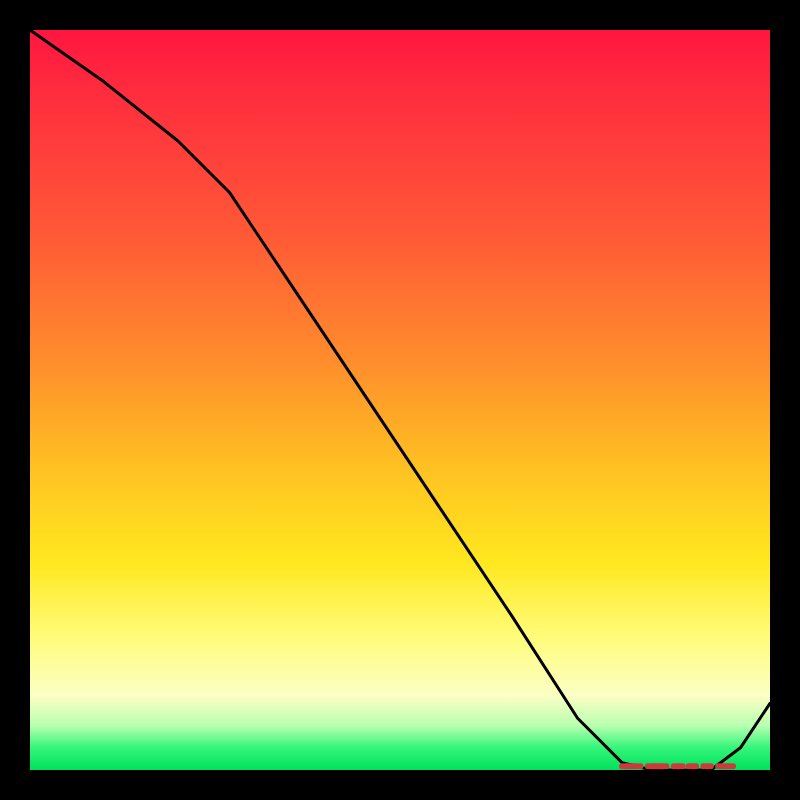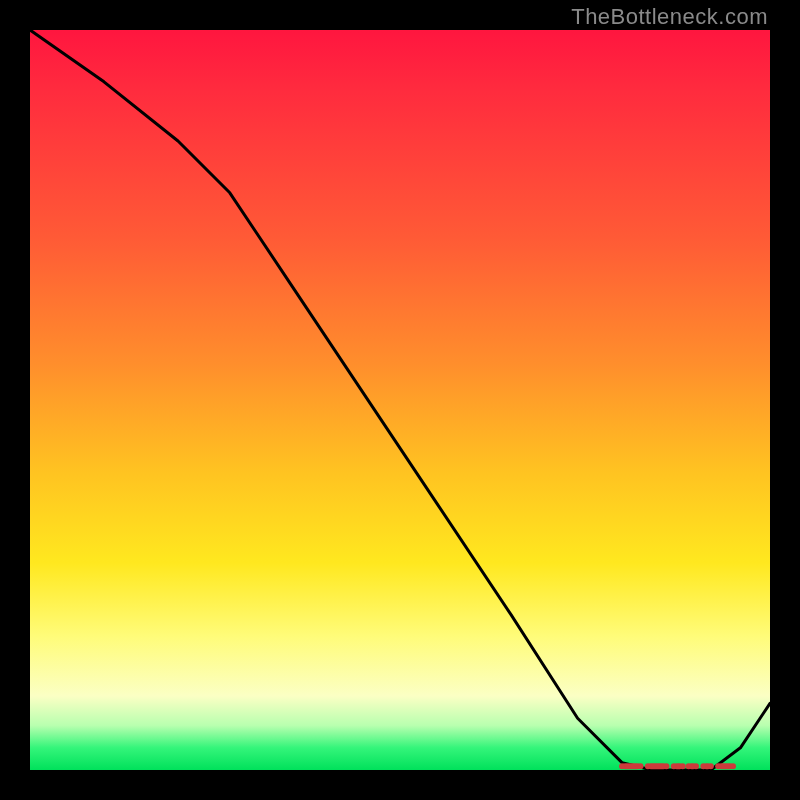--- a/index.html
+++ b/index.html
@@ -56,21 +56,20 @@
     width: 740px;
     height: 740px;
     overflow: visible;
   }
 </style>
 </head>
 <body>
 
 <div class="frame">
 
-  <div class="watermark">TheBottleneck.com</div>
 
   <div class="plot">
     <svg class="overlay" id="chart-svg" viewBox="0 0 740 740" preserveAspectRatio="none">
 
     <path d="M0.0 0.0 L74.0 51.8 L148.0 111.0 L199.8 162.8 L259.0 251.6 L333.0 362.6 L407.0 473.6 L481.0 584.6 L547.6 688.2 L592.0 732.6 L621.6 740.0 L651.2 740.0 L680.8 740.0 L710.4 717.8 L740.0 673.4" fill="none" stroke="#000000" stroke-width="3" stroke-linejoin="round" stroke-linecap="round"></path>
         <rect x="592.0" y="733.3" width="18.5" height="6" rx="3" fill="#cc3b3b"></rect>
         <circle cx="592.0" cy="736.3" r="3" fill="#cc3b3b"></circle>
         <circle cx="610.5" cy="736.3" r="3" fill="#cc3b3b"></circle>
         <rect x="617.9" y="733.3" width="18.5" height="6" rx="3" fill="#cc3b3b"></rect>
         <circle cx="617.9" cy="736.3" r="3" fill="#cc3b3b"></circle>

